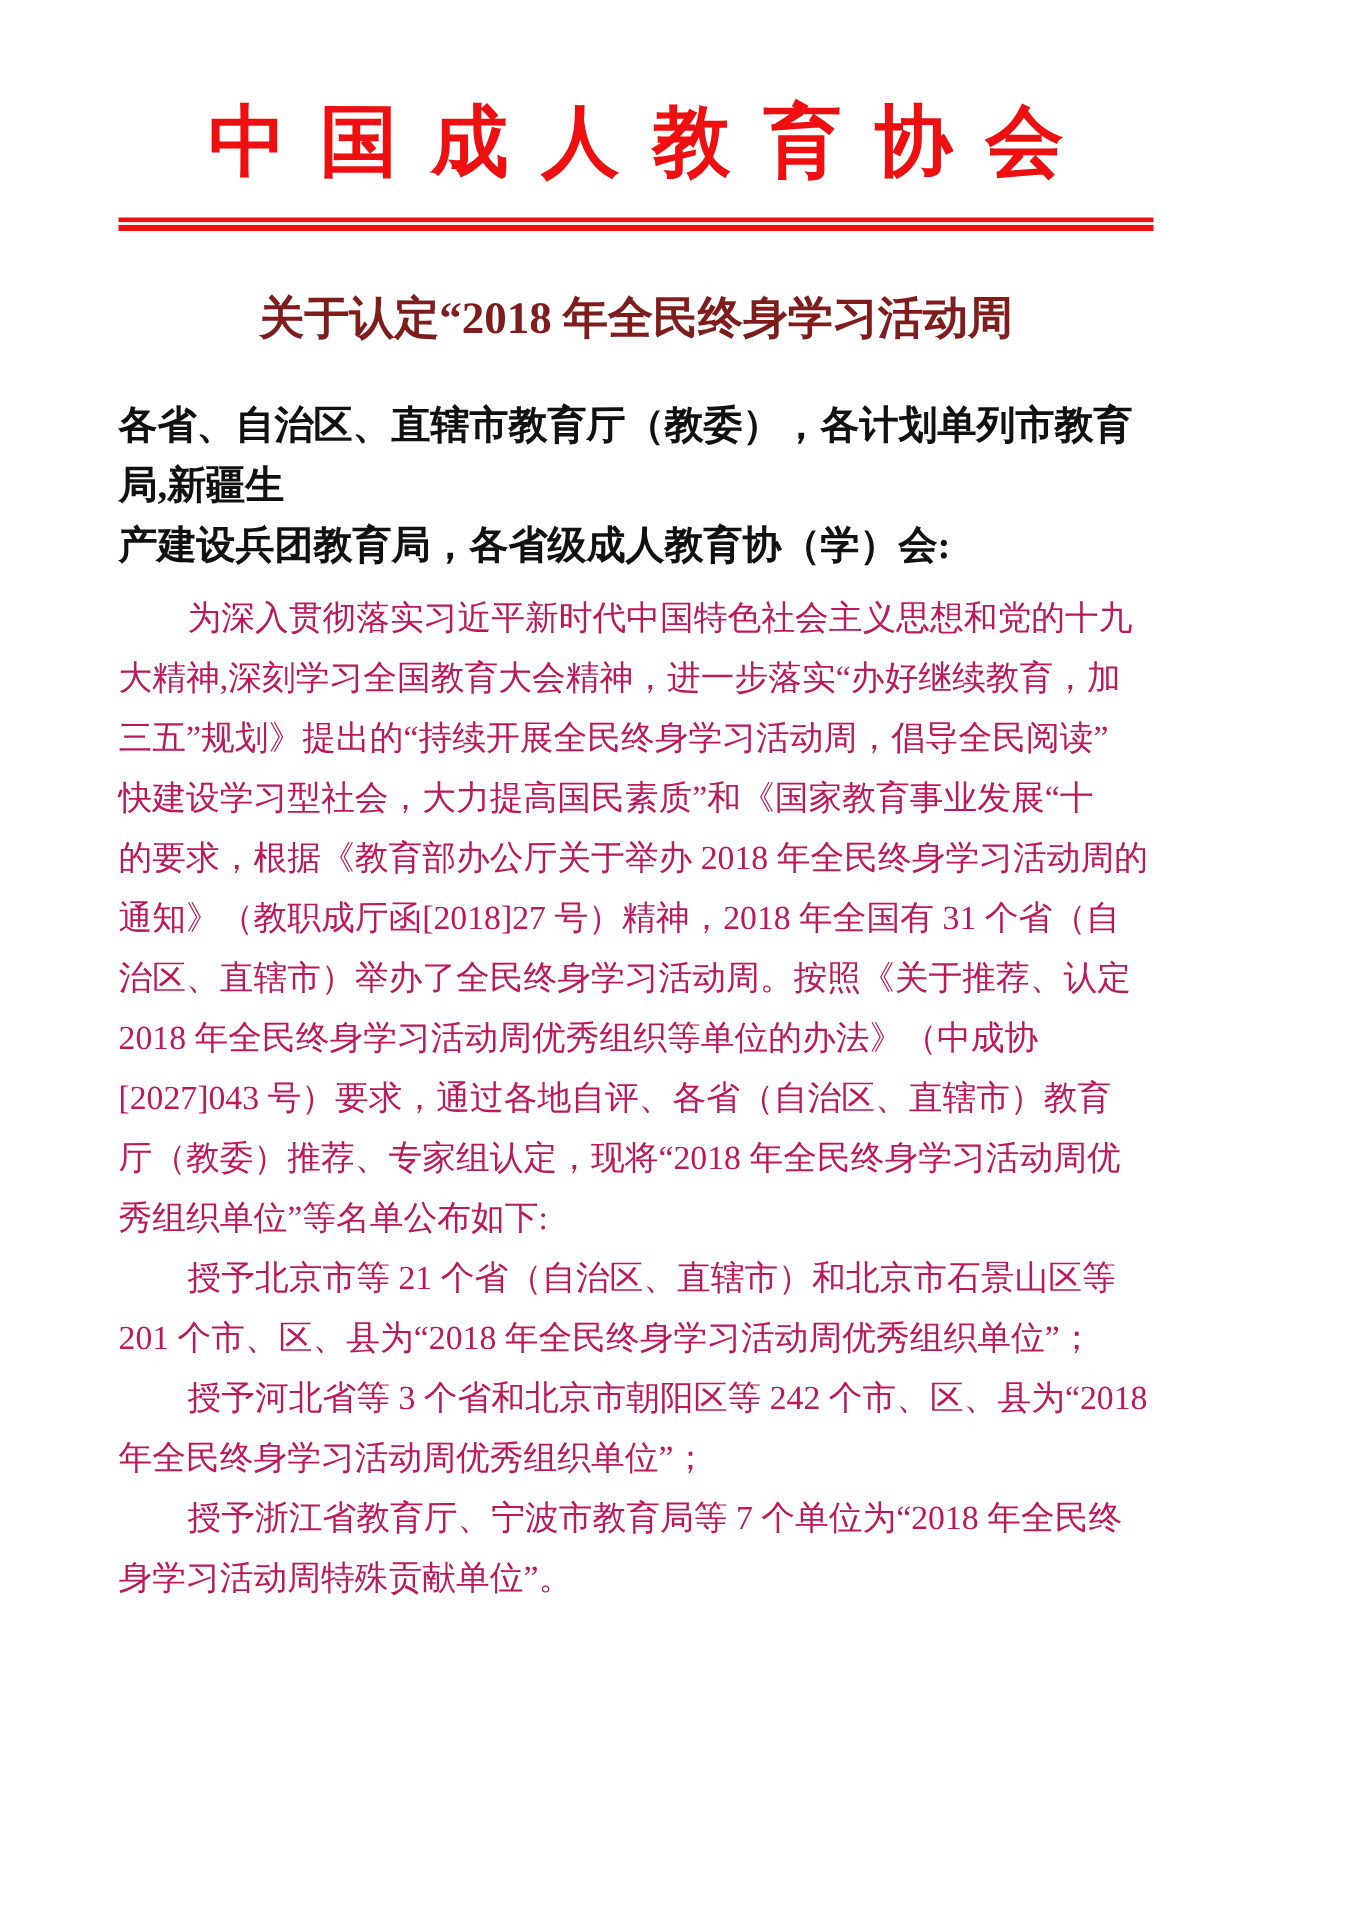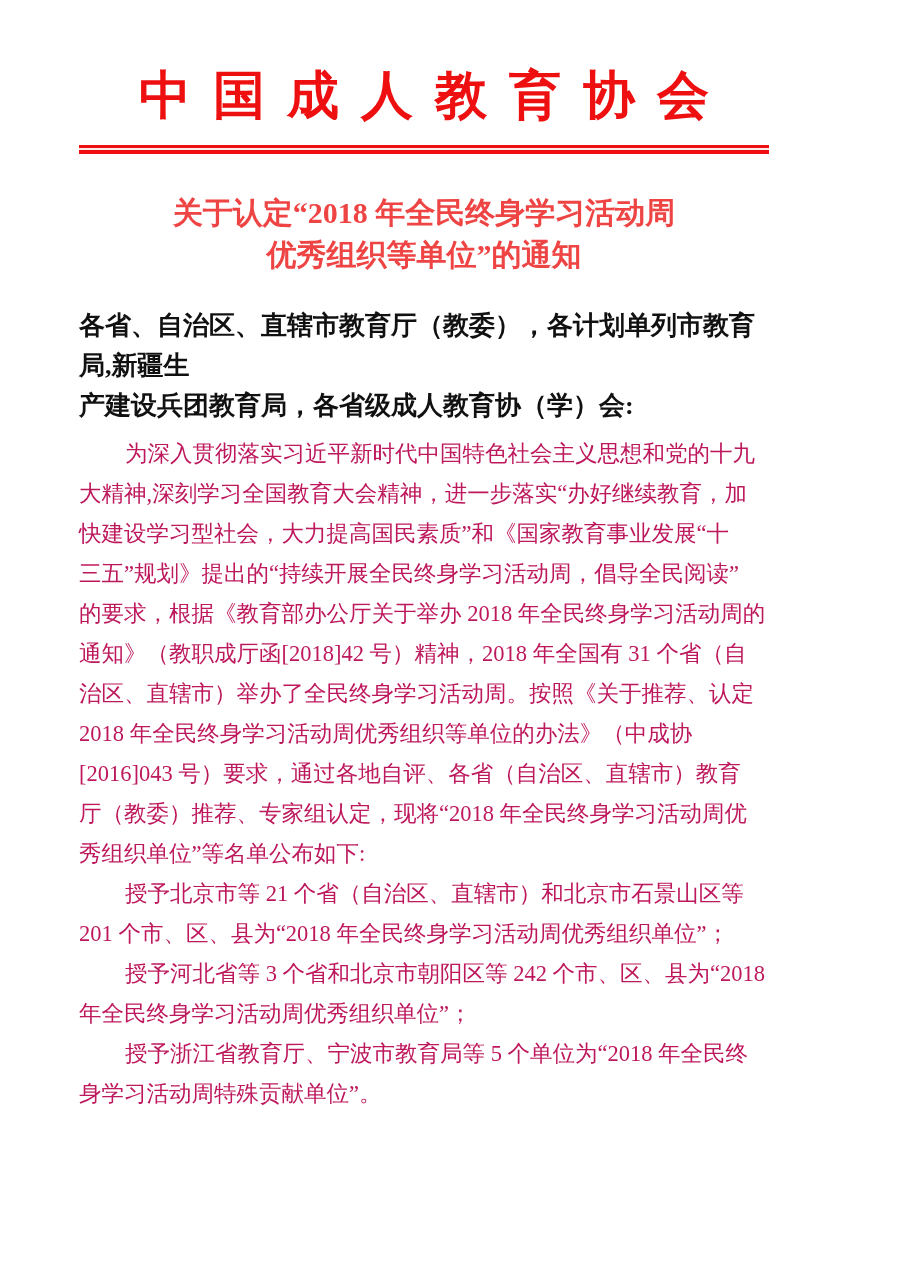--- a/index.html
+++ b/index.html
@@ -37,21 +37,21 @@
   }
   .red-rule .rule-top    { height: 3px;   background: #ee1010; }
   .red-rule .rule-gap    { height: 2px;   background: #ffe9e9; }
   .red-rule .rule-bottom { height: 4px;   background: #ee1010; }
   .doc-title {
     margin-top: 38px;
     font-size: 30px;
     line-height: 42px;
     font-weight: bold;
     text-align: center;
-    color: #ef4444;
+    color: #7f1d1d;
   }
   .doc-number {
     margin-top: 18px;
     font-size: 20px;
     line-height: 26px;
     text-align: right;
     color: #222222;
   }
   .salutation {
     margin-top: 30px;
@@ -80,43 +80,42 @@
     <div class="letterhead">中国成人教育协会</div>
 
     <div class="red-rule">
       <div class="rule-top"></div>
       <div class="rule-gap"></div>
       <div class="rule-bottom"></div>
     </div>
 
     <div class="doc-title">
       <div>关于认定“2018 年全民终身学习活动周</div>
-      <div>优秀组织等单位”的通知</div>
     </div>
 
 
     <div class="salutation">
         <div class="salutation-line">各省、自治区、直辖市教育厅（教委），各计划单列市教育局,新疆生</div>
         <div class="salutation-line">产建设兵团教育局，各省级成人教育协（学）会:</div>
       </div>
 
     <div class="body-text">
         <div class="body-line indent">为深入贯彻落实习近平新时代中国特色社会主义思想和党的十九</div>
         <div class="body-line">大精神,深刻学习全国教育大会精神，进一步落实“办好继续教育，加</div>
+        <div class="body-line">三五”规划》提出的“持续开展全民终身学习活动周，倡导全民阅读”</div>
         <div class="body-line">快建设学习型社会，大力提高国民素质”和《国家教育事业发展“十</div>
-        <div class="body-line">三五”规划》提出的“持续开展全民终身学习活动周，倡导全民阅读”</div>
         <div class="body-line">的要求，根据《教育部办公厅关于举办 2018 年全民终身学习活动周的</div>
-        <div class="body-line">通知》（教职成厅函[2018]42 号）精神，2018 年全国有 31 个省（自</div>
+        <div class="body-line">通知》（教职成厅函[2018]27 号）精神，2018 年全国有 31 个省（自</div>
         <div class="body-line">治区、直辖市）举办了全民终身学习活动周。按照《关于推荐、认定</div>
         <div class="body-line">2018 年全民终身学习活动周优秀组织等单位的办法》（中成协</div>
-        <div class="body-line">[2016]043 号）要求，通过各地自评、各省（自治区、直辖市）教育</div>
+        <div class="body-line">[2027]043 号）要求，通过各地自评、各省（自治区、直辖市）教育</div>
         <div class="body-line">厅（教委）推荐、专家组认定，现将“2018 年全民终身学习活动周优</div>
         <div class="body-line">秀组织单位”等名单公布如下:</div>
         <div class="body-line indent">授予北京市等 21 个省（自治区、直辖市）和北京市石景山区等</div>
         <div class="body-line">201 个市、区、县为“2018 年全民终身学习活动周优秀组织单位”；</div>
         <div class="body-line indent">授予河北省等 3 个省和北京市朝阳区等 242 个市、区、县为“2018</div>
         <div class="body-line">年全民终身学习活动周优秀组织单位”；</div>
-        <div class="body-line indent">授予浙江省教育厅、宁波市教育局等 5 个单位为“2018 年全民终</div>
+        <div class="body-line indent">授予浙江省教育厅、宁波市教育局等 7 个单位为“2018 年全民终</div>
         <div class="body-line">身学习活动周特殊贡献单位”。</div>
       </div>
 
   </div>
 </div>
 
 </body></html>

